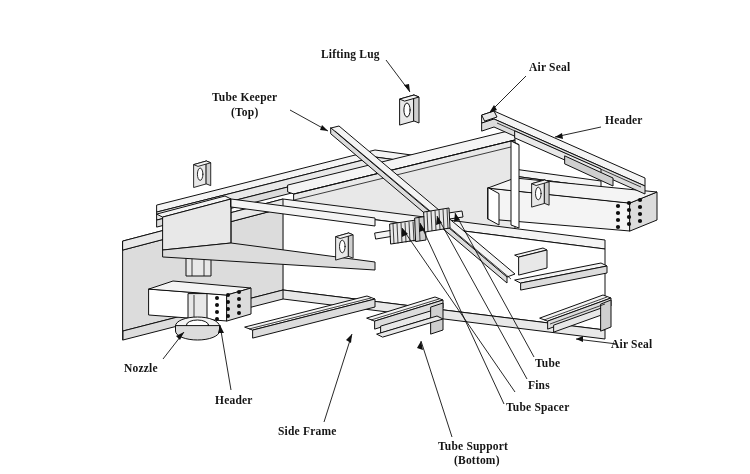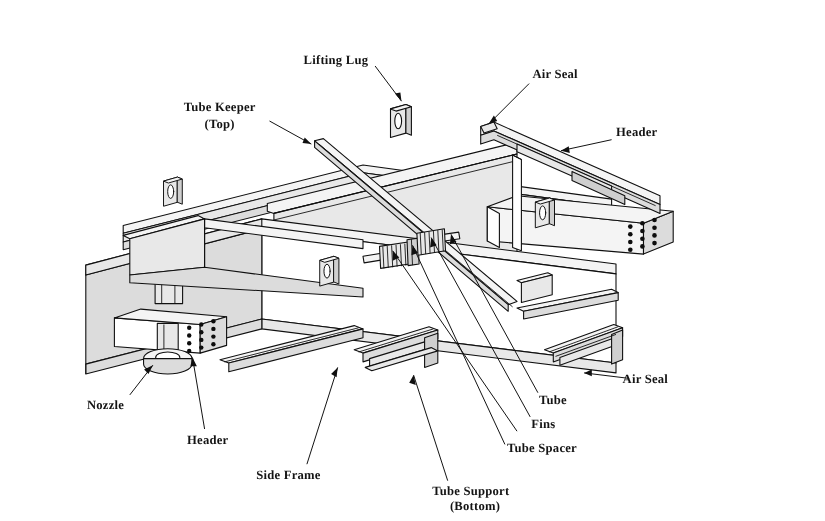--- a/index.html
+++ b/index.html
@@ -8,20 +8,21 @@
     padding: 0;
     background: #ffffff;
   }
   #page {
     position: relative;
     width: 686px;
     height: 474px;
     background: #ffffff;
     overflow: hidden;
     font-family: "Liberation Serif", "DejaVu Serif", serif;
+    margin-left: 45px;
   }
   #diagram {
     position: absolute;
     left: 0;
     top: 0;
     width: 750px;
     height: 474px;
   }
   .lbl {
     font-family: "Liberation Serif", "DejaVu Serif", serif;

